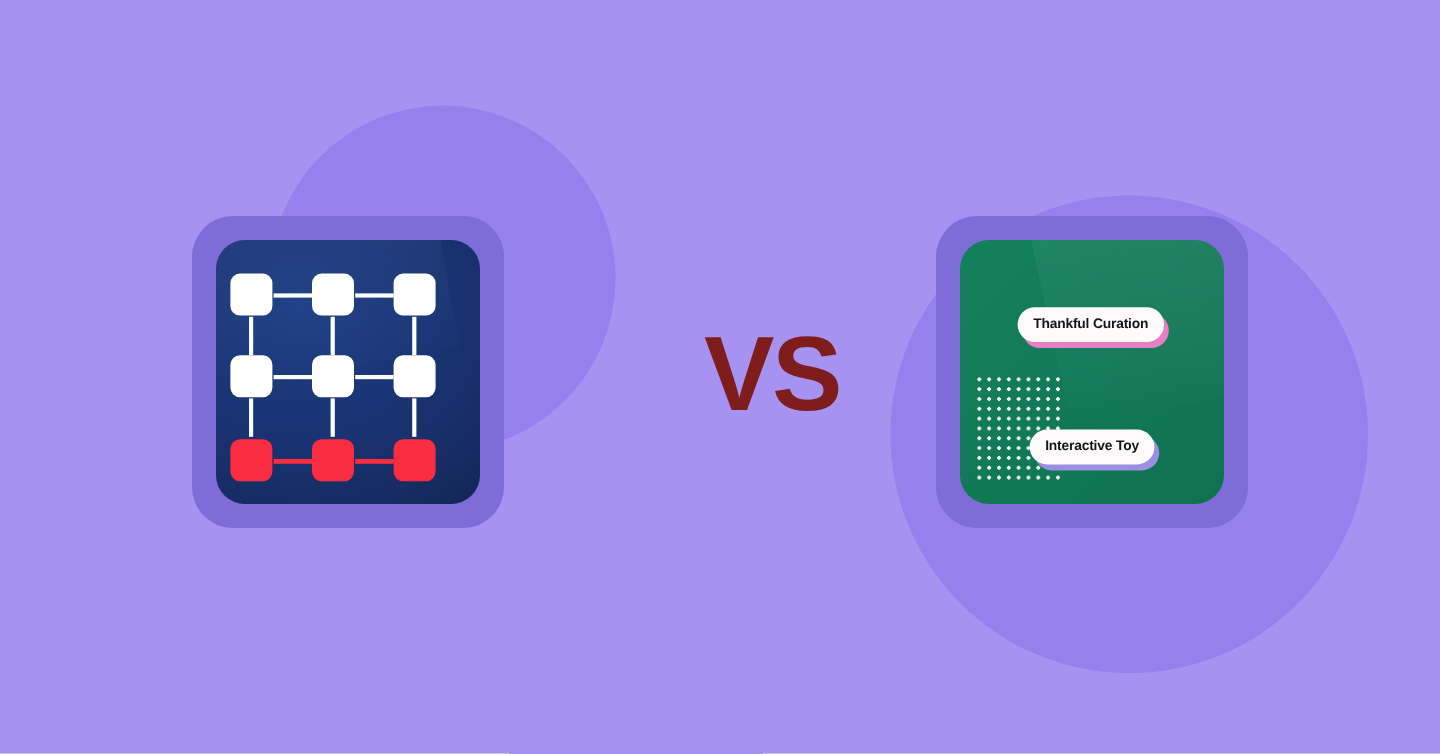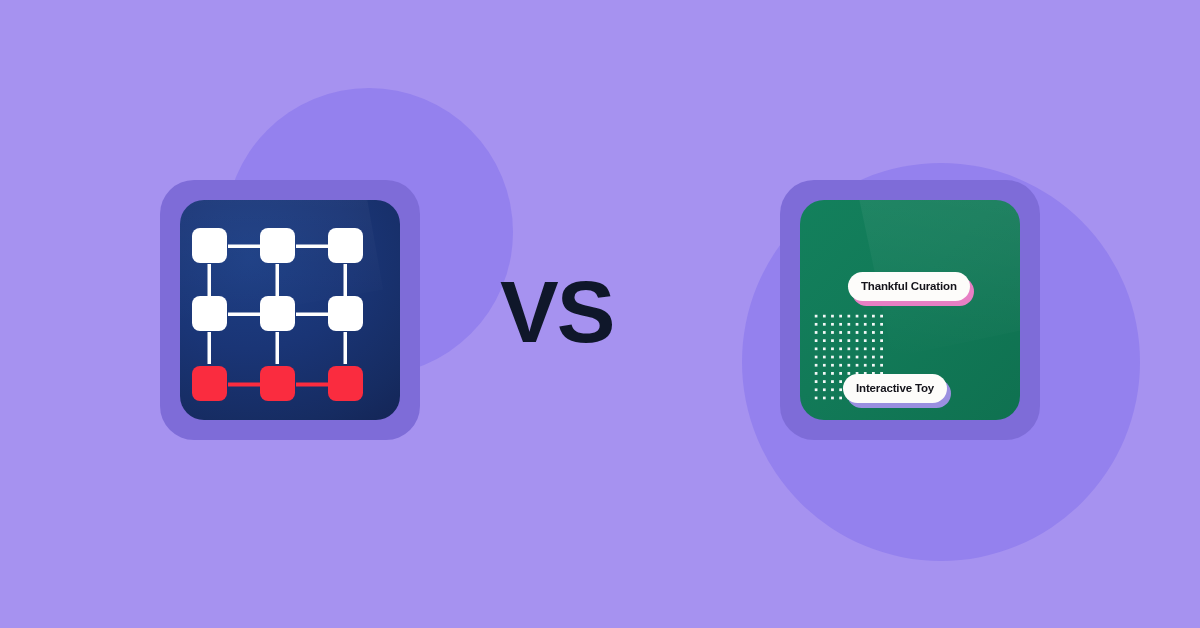--- a/index.html
+++ b/index.html
@@ -82,46 +82,45 @@
     position:absolute;
     inset:0;
     z-index:2;
   }
 
   
   #vs-label{
     position:absolute;
     left:500px; top:268px;
     width:200px;
-    text-align:left;
+    text-align:right;
     font-size:88px;
     line-height:1;
     font-weight:bold;
     letter-spacing:-2px;
-    color:#0f172a;
+    color:#7f1d1d;
     user-select:none;
   }
 
   
   #dot-grid{
     position:absolute;
     left:12px; top:112px;
     width:74px; height:90px;
     background-image:radial-gradient(#ffffff 1.45px, transparent 1.55px);
     background-size:8.2px 8.2px;
     background-position:0 0;
     opacity:.95;
     z-index:2;
   }
 
   
   .chip-wrap{
     position:absolute;
     z-index:3;
-    margin-top:16px;
   }
   .chip{
     position:relative;
     display:inline-block;
     background:#fdfcfa;
     color:#14131a;
     font-size:11.5px;
     font-weight:bold;
     letter-spacing:-.15px;
     padding:8px 13px 9px;
@@ -131,21 +130,21 @@
   }
   .chip-shadow{
     position:absolute;
     left:4px; top:5px;
     right:-4px; bottom:-5px;
     border-radius:999px;
     z-index:1;
   }
   #chip-1{ left:48px; top:56px; }
   #chip-2{ left:78px; top:107px; }
-  #chip-3{ left:43px; top:158px; }
+  #chip-3{ left:58px; top:158px; }
 </style>
 </head>
 <body>
 
 <div id="stage">
 
   <div class="bg-circle" id="circle-left"></div>
   <div class="bg-circle" id="circle-right"></div>
 
   <div class="icon-frame" id="icon-frame-left">

